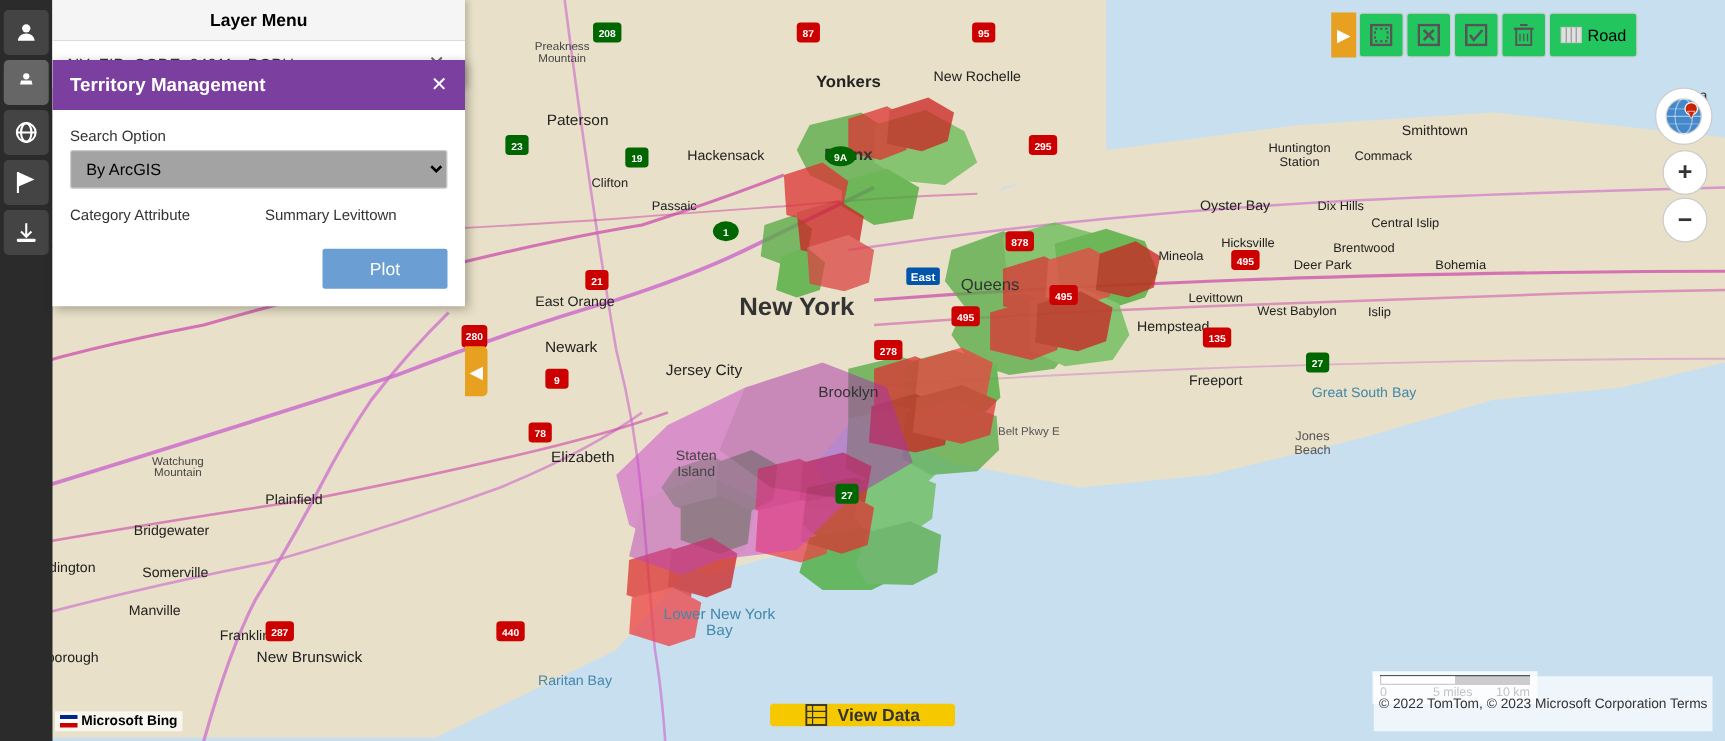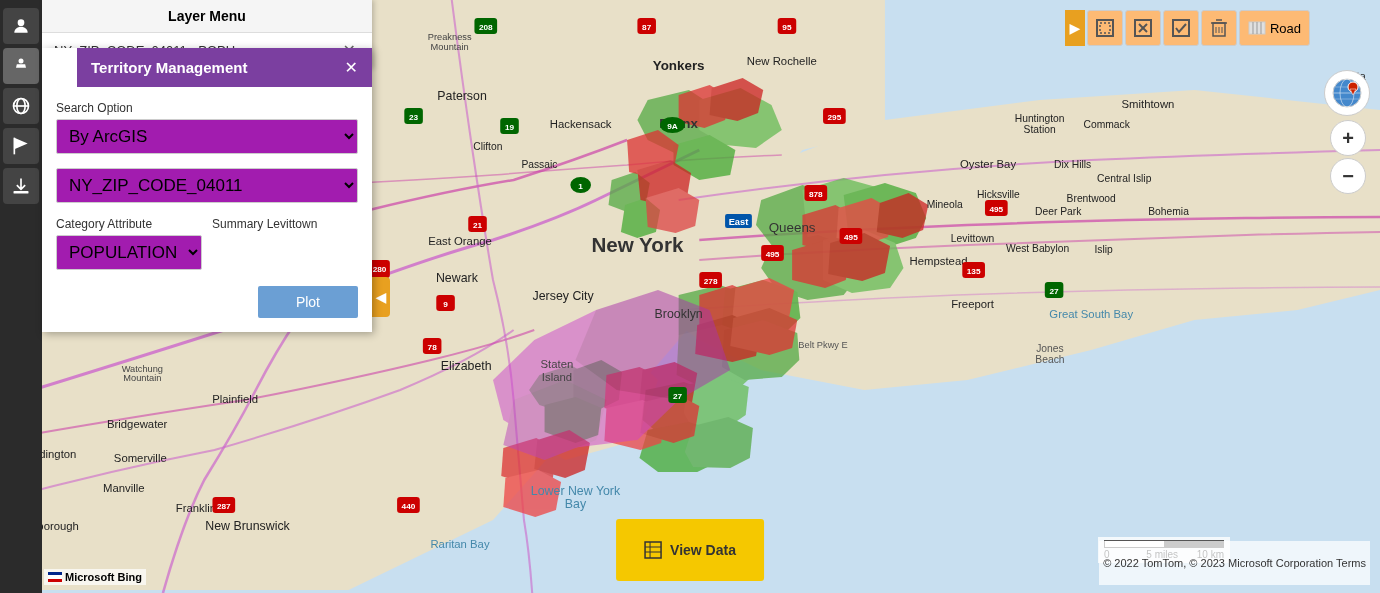--- a/index.html
+++ b/index.html
@@ -88,21 +88,20 @@
 
     #territory-header {
       background: #7b3fa0;
       color: white;
       padding: 10px 14px;
       display: flex;
       align-items: center;
       justify-content: space-between;
       font-size: 15px;
       font-weight: bold;
-      margin-left: 35px;
     }
 
     #territory-body {
       padding: 14px;
     }
 
     .field-label {
       font-size: 12px;
       color: #333;
       margin-bottom: 4px;
@@ -111,22 +110,22 @@
 
     .select-row {
       margin-bottom: 14px;
     }
 
     select {
       width: 100%;
       padding: 6px 8px;
       border: 1px solid #ccc;
       border-radius: 2px;
-      font-size: 17px;
-      background: #a21caf;
+      font-size: 13px;
+      background: #a3a3a3;
       cursor: pointer;
       appearance: auto;
     }
 
     .two-col {
       display: flex;
       gap: 10px;
       margin-bottom: 16px;
     }
 
@@ -170,21 +169,21 @@
     #top-right-toolbar {
       position: absolute;
       top: 10px; right: 70px;
       display: flex;
       gap: 2px;
       z-index: 10;
     }
 
     .toolbar-btn {
       width: 36px; height: 36px;
-      background: #fdba74;
+      background: #22c55e;
       border: 1px solid #ccc;
       border-radius: 3px;
       display: flex; align-items: center; justify-content: center;
       cursor: pointer;
       font-size: 14px;
     }
 
     #expand-arrow {
       width: 20px; height: 36px;
       background: #e8a020;
@@ -234,21 +233,21 @@
 
     
     #view-data-btn {
       position: absolute;
       bottom: 12px;
       left: 50%;
       transform: translateX(-50%);
       background: #f5c800;
       color: #333;
       border: none;
-      padding: 22px 28px;
+      padding: 0 28px;
       font-size: 14px;
       font-weight: bold;
       cursor: pointer;
       border-radius: 3px;
       display: flex; align-items: center; gap: 8px;
       z-index: 10;
     }
 
     
     #scale-bar {
@@ -590,31 +589,23 @@
     <button class="close-x-white">✕</button>
   </div>
   <div id="territory-body">
     <div class="select-row">
       <div class="field-label">Search Option</div>
       <select>
         <option>By ArcGIS</option>
         <option>By Layer</option>
       </select>
     </div>
-    <div class="select-row">
-      <select>
-        <option>NY_ZIP_CODE_04011</option>
-      </select>
-    </div>
     <div class="two-col">
       <div>
         <div class="field-label">Category Attribute</div>
-        <select>
-          <option>POPULATION</option>
-        </select>
       </div>
       <div>
         <div class="field-label">Summary Levittown</div>
       </div>
     </div>
     <div class="plot-btn-row">
       <button class="plot-btn">Plot</button>
     </div>
   </div>
 </div>

